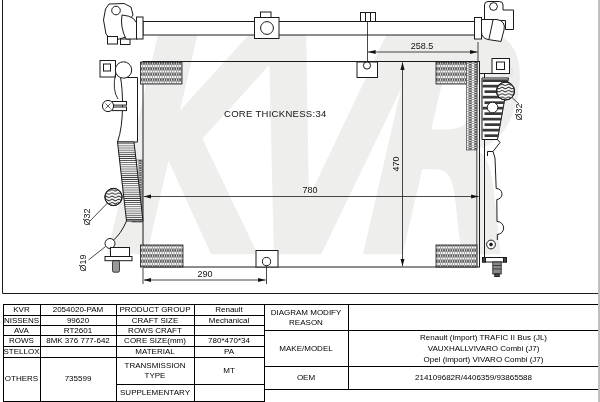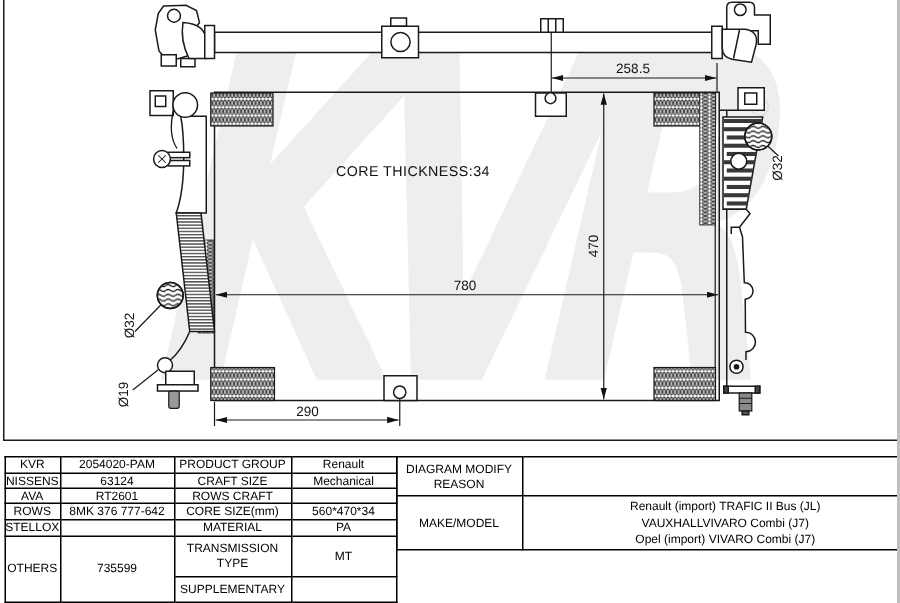--- a/index.html
+++ b/index.html
@@ -191,35 +191,35 @@
     </colgroup>
   <tbody>
       <tr style="height:11px">
     <td>KVR</td>
     <td>2054020-PAM</td>
     <td>PRODUCT GROUP</td>
     <td>Renault</td>
   </tr>
   <tr style="height:10px">
     <td>NISSENS</td>
-    <td>63124</td>
+    <td>99620</td>
     <td>CRAFT SIZE</td>
     <td>Mechanical</td>
   </tr>
   <tr style="height:10px">
     <td>AVA</td>
     <td>RT2601</td>
     <td>ROWS CRAFT</td>
     <td></td>
   </tr>
   <tr style="height:10px">
     <td>ROWS</td>
     <td>8MK 376 777-642</td>
     <td>CORE SIZE(mm)</td>
-    <td>560*470*34</td>
+    <td>780*470*34</td>
   </tr>
   <tr style="height:11px">
     <td>STELLOX</td>
     <td></td>
     <td>MATERIAL</td>
     <td>PA</td>
   </tr>
   <tr style="height:27px">
     <td rowspan="2">OTHERS</td>
     <td rowspan="2">735599</td>
@@ -246,16 +246,20 @@
     <td colspan="3"></td>
   </tr>
   <tr style="height:36px">
     <td>MAKE/MODEL</td>
     <td colspan="3">
       <div class="mm-line">Renault (import) TRAFIC II Bus (JL)</div>
       <div class="mm-line">VAUXHALLVIVARO Combi (J7)</div>
       <div class="mm-line">Opel (import) VIVARO Combi (J7)</div>
     </td>
   </tr>
+  <tr style="height:23px">
+    <td>OEM</td>
+    <td colspan="3">214109682R/4406359/93865588</td>
+  </tr>
 </tbody>
   </table>
 
 <div class="right-edge"></div>
 
 </body></html>

